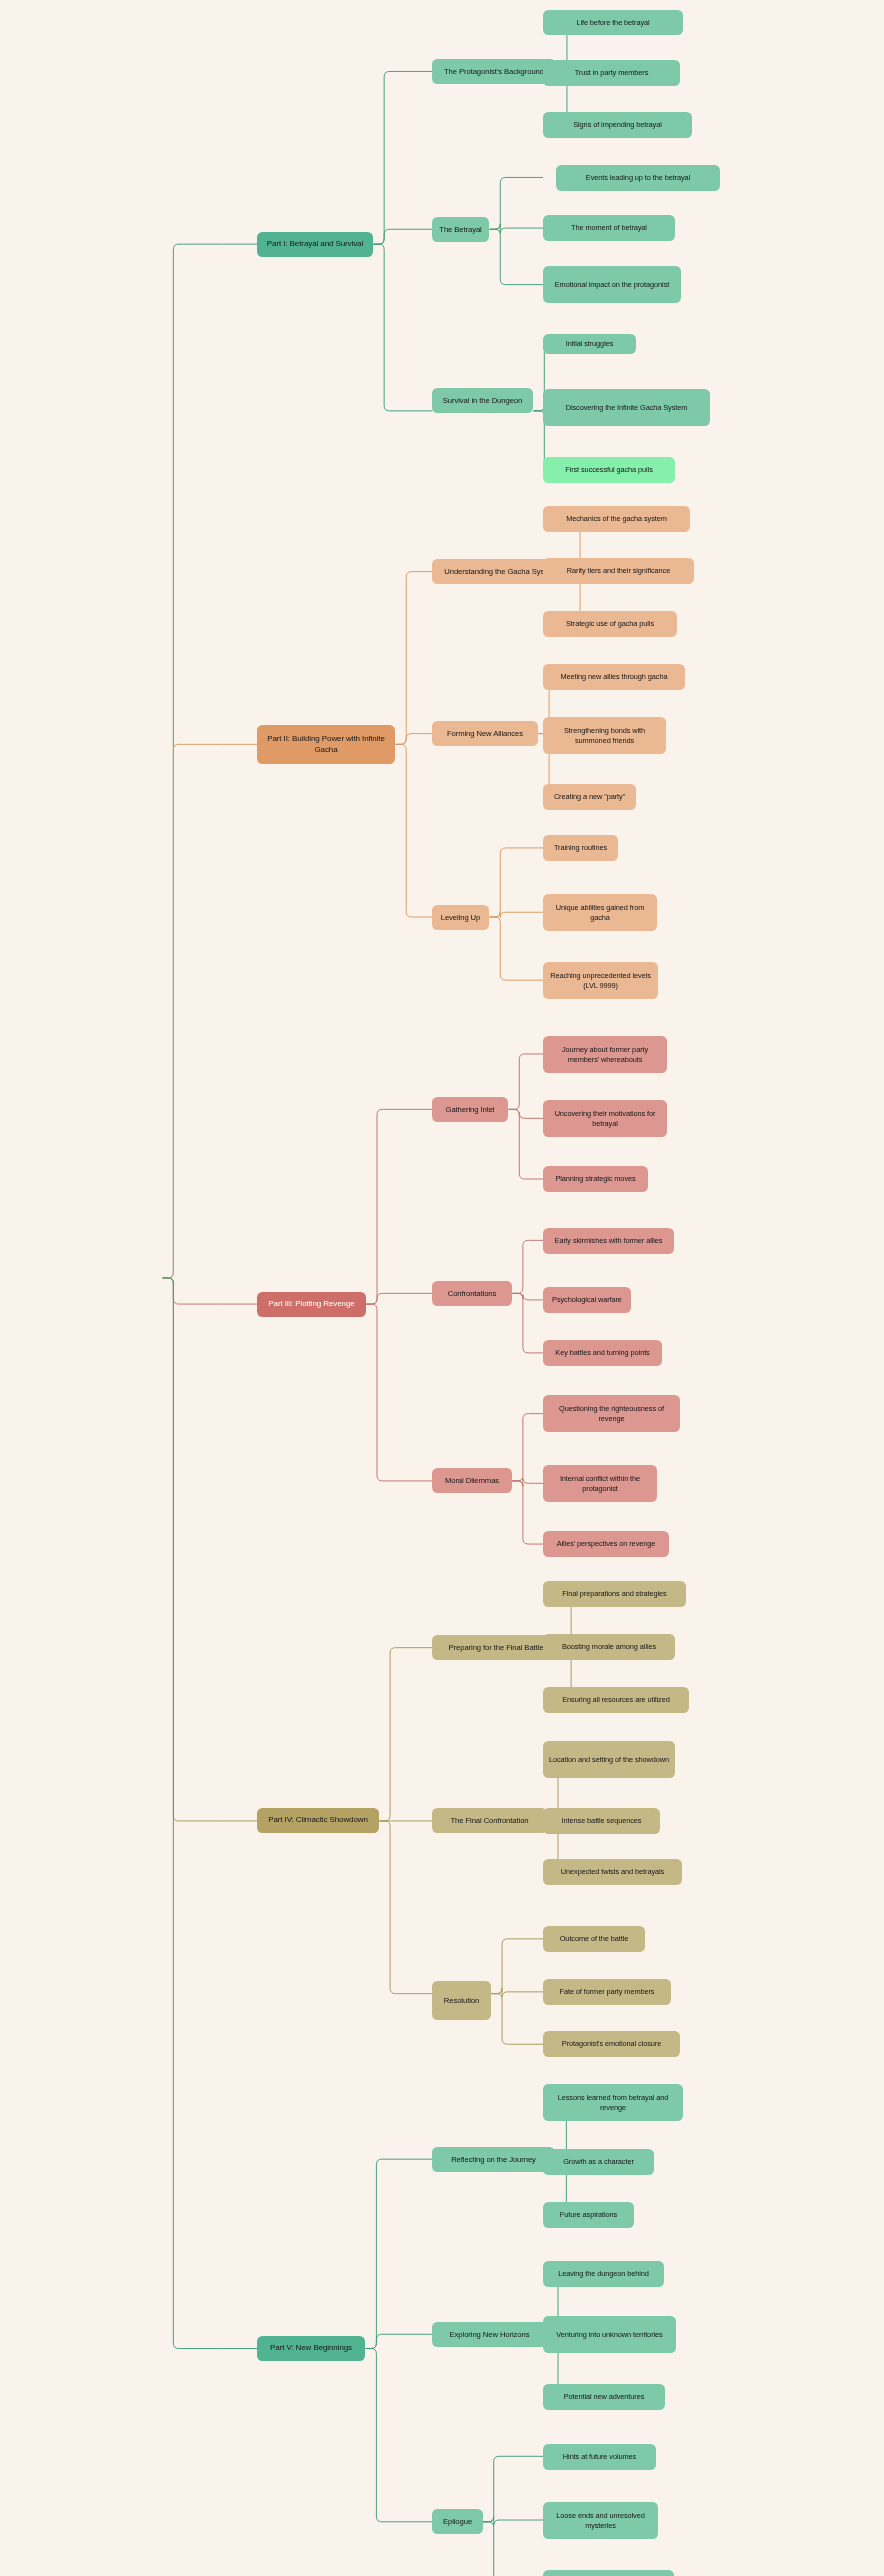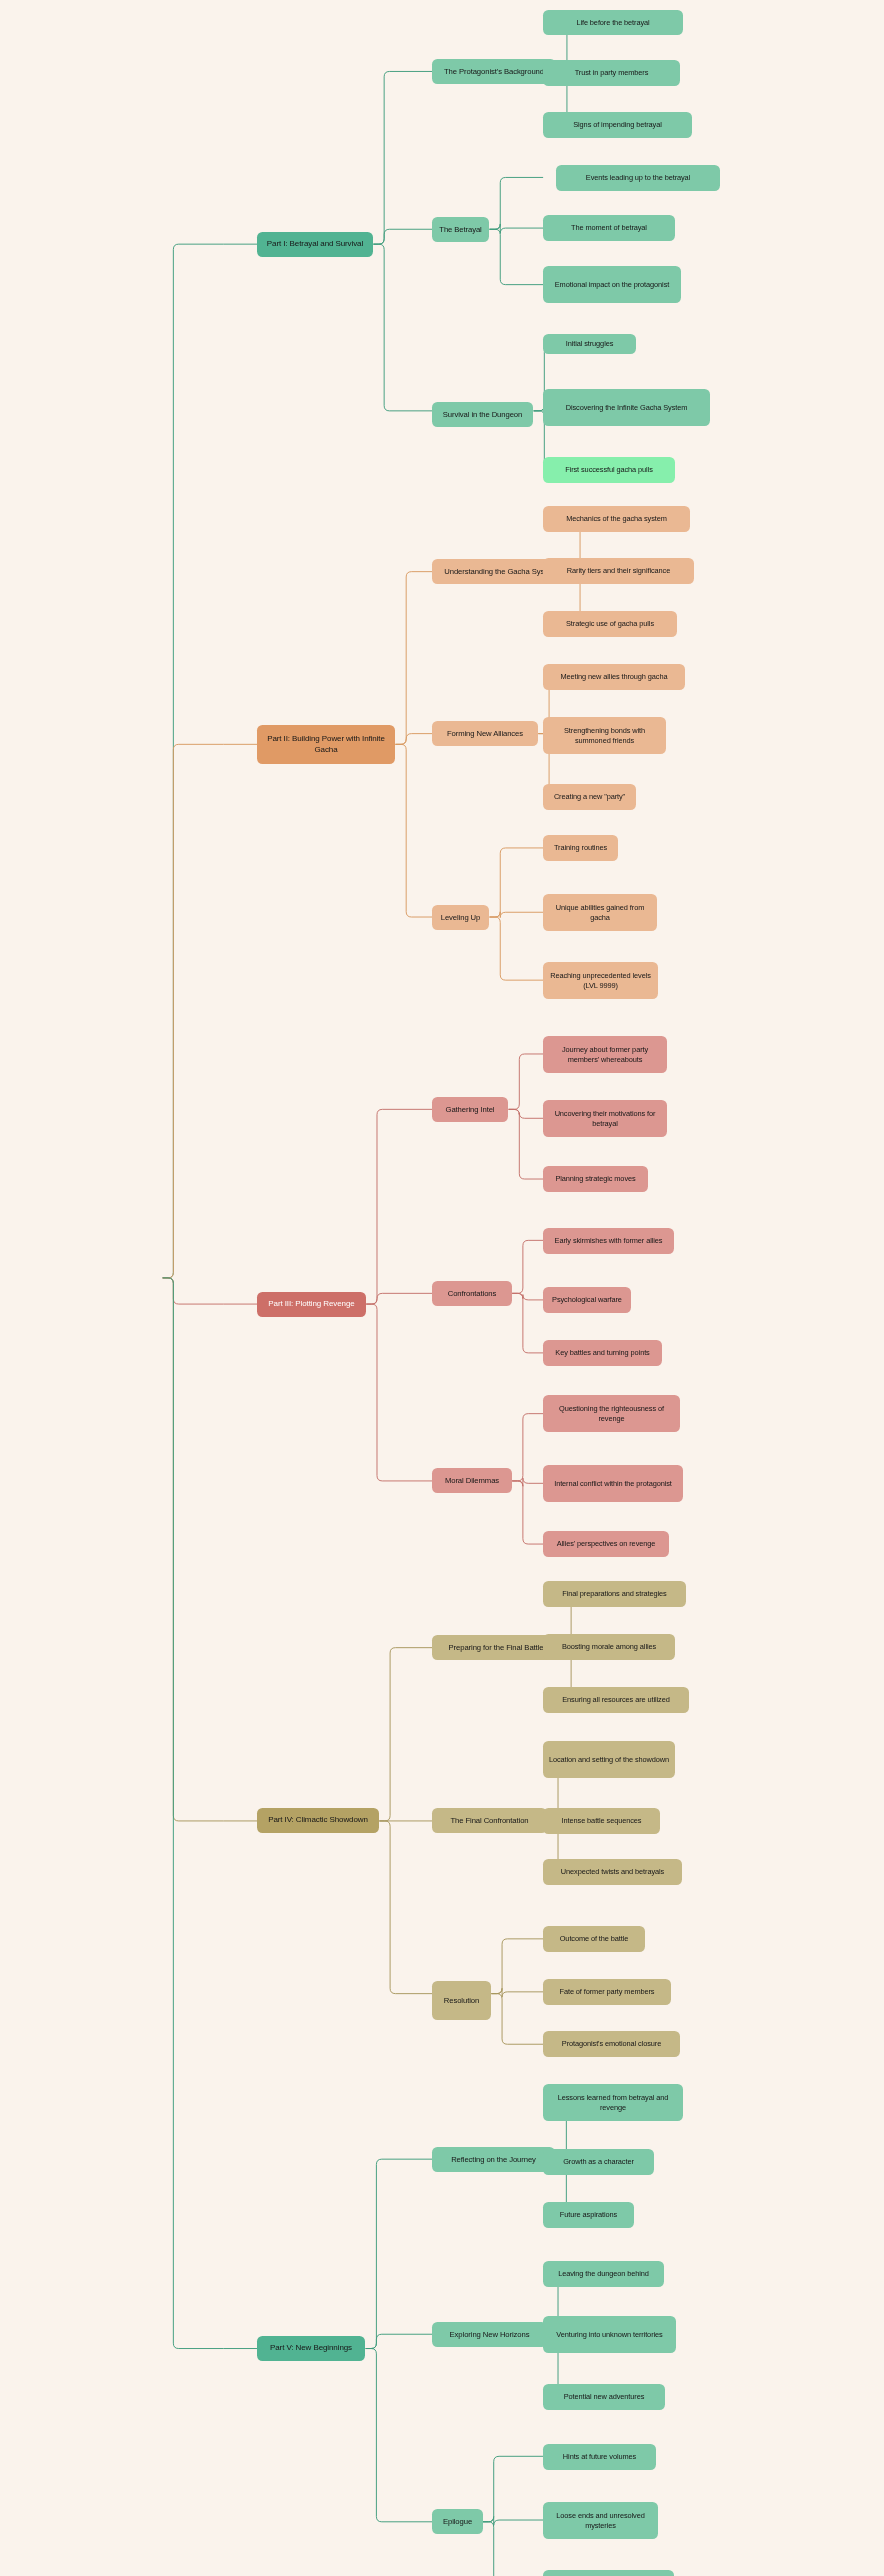--- a/index.html
+++ b/index.html
@@ -107,21 +107,21 @@
     </svg>
     <div class="node lv1" style="left: 257px; top: 232px; width: 116px; height: 25px; background: rgb(81, 179, 146);">Part I: Betrayal and Survival</div>
     <div class="node lv2" style="left: 432px; top: 59px; width: 124px; height: 25px; background: rgb(126, 201, 168);">The Protagonist's Background</div>
     <div class="node lv3" style="left: 543px; top: 9.8px; width: 140px; height: 25.6px; background: rgb(126, 201, 168);">Life before the betrayal</div>
     <div class="node lv3" style="left: 543px; top: 60px; width: 137px; height: 25.6px; background: rgb(126, 201, 168);">Trust in party members</div>
     <div class="node lv3" style="left: 543px; top: 112px; width: 149px; height: 25.6px; background: rgb(126, 201, 168);">Signs of impending betrayal</div>
     <div class="node lv2" style="left: 432px; top: 217px; width: 57px; height: 25px; background: rgb(126, 201, 168);">The Betrayal</div>
     <div class="node lv3" style="left: 525px; top: 165px; width: 164px; height: 25.6px; background: rgb(126, 201, 168); margin-left: 31px;">Events leading up to the betrayal</div>
     <div class="node lv3" style="left: 543px; top: 215px; width: 132px; height: 25.6px; background: rgb(126, 201, 168);">The moment of betrayal</div>
     <div class="node lv3" style="left: 543px; top: 266px; width: 138px; height: 37px; background: rgb(126, 201, 168);">Emotional impact on the protagonist</div>
-    <div class="node lv2" style="left: 432px; top: 402px; width: 101px; height: 25px; background: rgb(126, 201, 168);">Survival in the Dungeon</div>
+    <div class="node lv2" style="left: 432px; top: 388px; width: 101px; height: 25px; background: rgb(126, 201, 168);">Survival in the Dungeon</div>
     <div class="node lv3" style="left: 543px; top: 334px; width: 93px; height: 20px; background: rgb(126, 201, 168);">Initial struggles</div>
     <div class="node lv3" style="left: 543px; top: 389px; width: 167px; height: 37px; background: rgb(126, 201, 168);">Discovering the Infinite Gacha System</div>
     <div class="node lv3" style="left: 543px; top: 457px; width: 132px; height: 25.6px; background: #86efac;">First successful gacha pulls</div>
     <div class="node lv1" style="left: 257px; top: 725px; width: 138px; height: 39px; background: rgb(224, 154, 101);">Part II: Building Power with Infinite Gacha</div>
     <div class="node lv2" style="left: 432px; top: 559px; width: 137px; height: 25px; background: rgb(234, 184, 147);">Understanding the Gacha System</div>
     <div class="node lv3" style="left: 543px; top: 506px; width: 147px; height: 25.6px; background: rgb(234, 184, 147);">Mechanics of the gacha system</div>
     <div class="node lv3" style="left: 543px; top: 558px; width: 151px; height: 25.6px; background: rgb(234, 184, 147);">Rarity tiers and their significance</div>
     <div class="node lv3" style="left: 543px; top: 611px; width: 134px; height: 25.6px; background: rgb(234, 184, 147);">Strategic use of gacha pulls</div>
     <div class="node lv2" style="left: 432px; top: 721px; width: 106px; height: 25px; background: rgb(234, 184, 147);">Forming New Alliances</div>
     <div class="node lv3" style="left: 543px; top: 664px; width: 142px; height: 25.6px; background: rgb(234, 184, 147);">Meeting new allies through gacha</div>
@@ -135,21 +135,21 @@
     <div class="node lv2" style="left: 432px; top: 1097px; width: 76px; height: 25px; background: rgb(220, 151, 145);">Gathering Intel</div>
     <div class="node lv3" style="left: 543px; top: 1036px; width: 124px; height: 37px; background: rgb(220, 151, 145);">Journey about former party members' whereabouts</div>
     <div class="node lv3" style="left: 543px; top: 1100px; width: 124px; height: 37px; background: rgb(220, 151, 145);">Uncovering their motivations for betrayal</div>
     <div class="node lv3" style="left: 543px; top: 1166px; width: 105px; height: 25.6px; background: rgb(220, 151, 145);">Planning strategic moves</div>
     <div class="node lv2" style="left: 432px; top: 1281px; width: 80px; height: 25px; background: rgb(220, 151, 145);">Confrontations</div>
     <div class="node lv3" style="left: 543px; top: 1228px; width: 131px; height: 25.6px; background: rgb(220, 151, 145);">Early skirmishes with former allies</div>
     <div class="node lv3" style="left: 543px; top: 1287px; width: 88px; height: 25.6px; background: rgb(220, 151, 145);">Psychological warfare</div>
     <div class="node lv3" style="left: 543px; top: 1340px; width: 119px; height: 25.6px; background: rgb(220, 151, 145);">Key battles and turning points</div>
     <div class="node lv2" style="left: 432px; top: 1468px; width: 80px; height: 25px; background: rgb(220, 151, 145);">Moral Dilemmas</div>
     <div class="node lv3" style="left: 543px; top: 1395px; width: 137px; height: 37px; background: rgb(220, 151, 145);">Questioning the righteousness of revenge</div>
-    <div class="node lv3" style="left: 543px; top: 1465px; width: 140px; height: 37px; background: rgb(220, 151, 145);">Internal conflict within the protagonist</div>
+    <div class="node lv3" style="left: 543px; top: 1465px; width: 114px; height: 37px; background: rgb(220, 151, 145);">Internal conflict within the protagonist</div>
     <div class="node lv3" style="left: 543px; top: 1531px; width: 126px; height: 25.6px; background: rgb(220, 151, 145);">Allies' perspectives on revenge</div>
     <div class="node lv1" style="left: 257px; top: 1808px; width: 122px; height: 25px; background: rgb(180, 162, 100);">Part IV: Climactic Showdown</div>
     <div class="node lv2" style="left: 432px; top: 1635px; width: 128px; height: 25px; background: rgb(197, 184, 135);">Preparing for the Final Battle</div>
     <div class="node lv3" style="left: 543px; top: 1581px; width: 143px; height: 25.6px; background: rgb(197, 184, 135);">Final preparations and strategies</div>
     <div class="node lv3" style="left: 543px; top: 1634px; width: 132px; height: 25.6px; background: rgb(197, 184, 135);">Boosting morale among allies</div>
     <div class="node lv3" style="left: 543px; top: 1687px; width: 146px; height: 25.6px; background: rgb(197, 184, 135);">Ensuring all resources are utilized</div>
     <div class="node lv2" style="left: 432px; top: 1808px; width: 115px; height: 25px; background: rgb(197, 184, 135);">The Final Confrontation</div>
     <div class="node lv3" style="left: 543px; top: 1741px; width: 132px; height: 37px; background: rgb(197, 184, 135);">Location and setting of the showdown</div>
     <div class="node lv3" style="left: 543px; top: 1808px; width: 117px; height: 25.6px; background: rgb(197, 184, 135);">Intense battle sequences</div>
     <div class="node lv3" style="left: 543px; top: 1859px; width: 139px; height: 25.6px; background: rgb(197, 184, 135);">Unexpected twists and betrayals</div>

